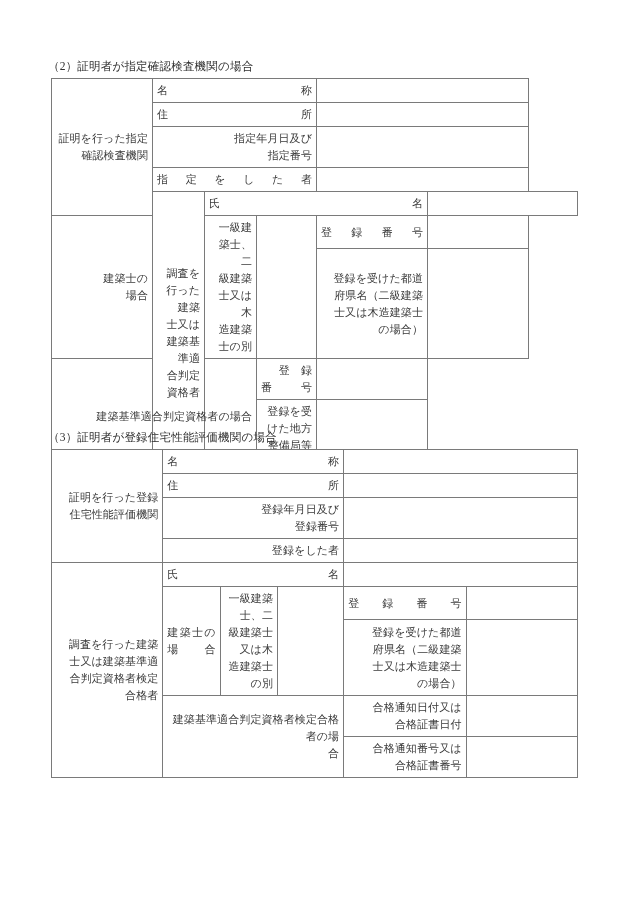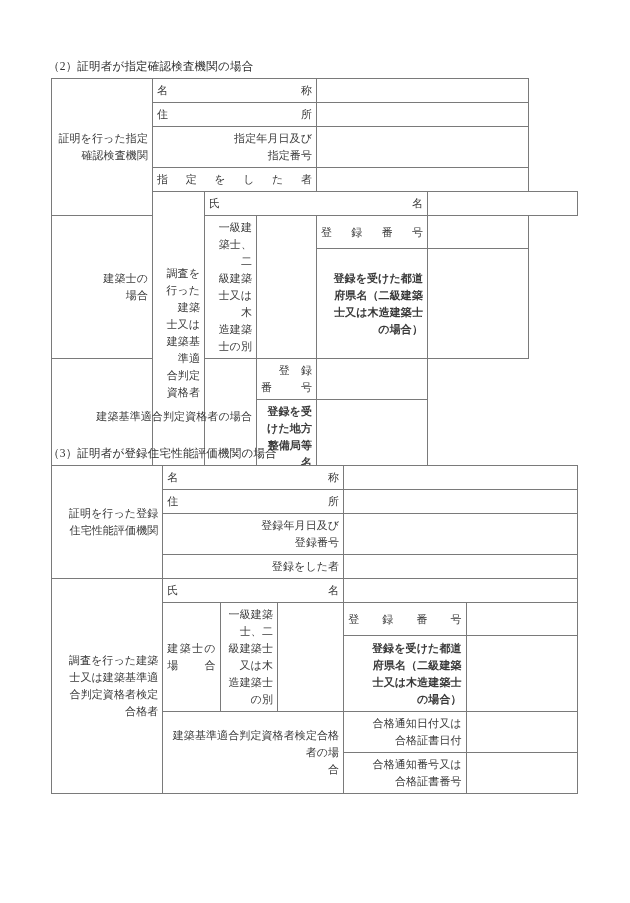--- a/index.html
+++ b/index.html
@@ -22,21 +22,21 @@
     height: 903px;
     box-sizing: border-box;
   }
 
   .section {
     position: absolute;
     left: 0;
     width: 630px;
   }
   #section-2 { top: 58px; }
-  #section-3 { top: 445px; }
+  #section-3 { top: 429px; }
 
   .section-heading {
     font-size: 11.5px;
     line-height: 16px;
     color: #2e2e2e;
     padding-left: 48px;
     margin-bottom: 4px;
     letter-spacing: 0.2px;
     white-space: nowrap;
   }
@@ -74,21 +74,21 @@
   .t-spread {
     text-align: justify;
     text-align-last: justify;
     text-justify: inter-character;
     padding-left: 6px;
     padding-right: 6px;
   }
   .cell-tall { height: 34px; margin-top: 15px; }
   .cell-reg  { height: 26px; }
   .vmid { vertical-align: middle; }
-  .vtop { vertical-align: top; font-weight: bold; }
+  .vtop { vertical-align: top; }
   .blank-cell { background: #ffffff; }
 </style>
 </head>
 <body>
 
 <div class="page">
 
   <section class="section" id="section-2">
 
     <div class="section-heading">（2）証明者が指定確認検査機関の場合</div>

